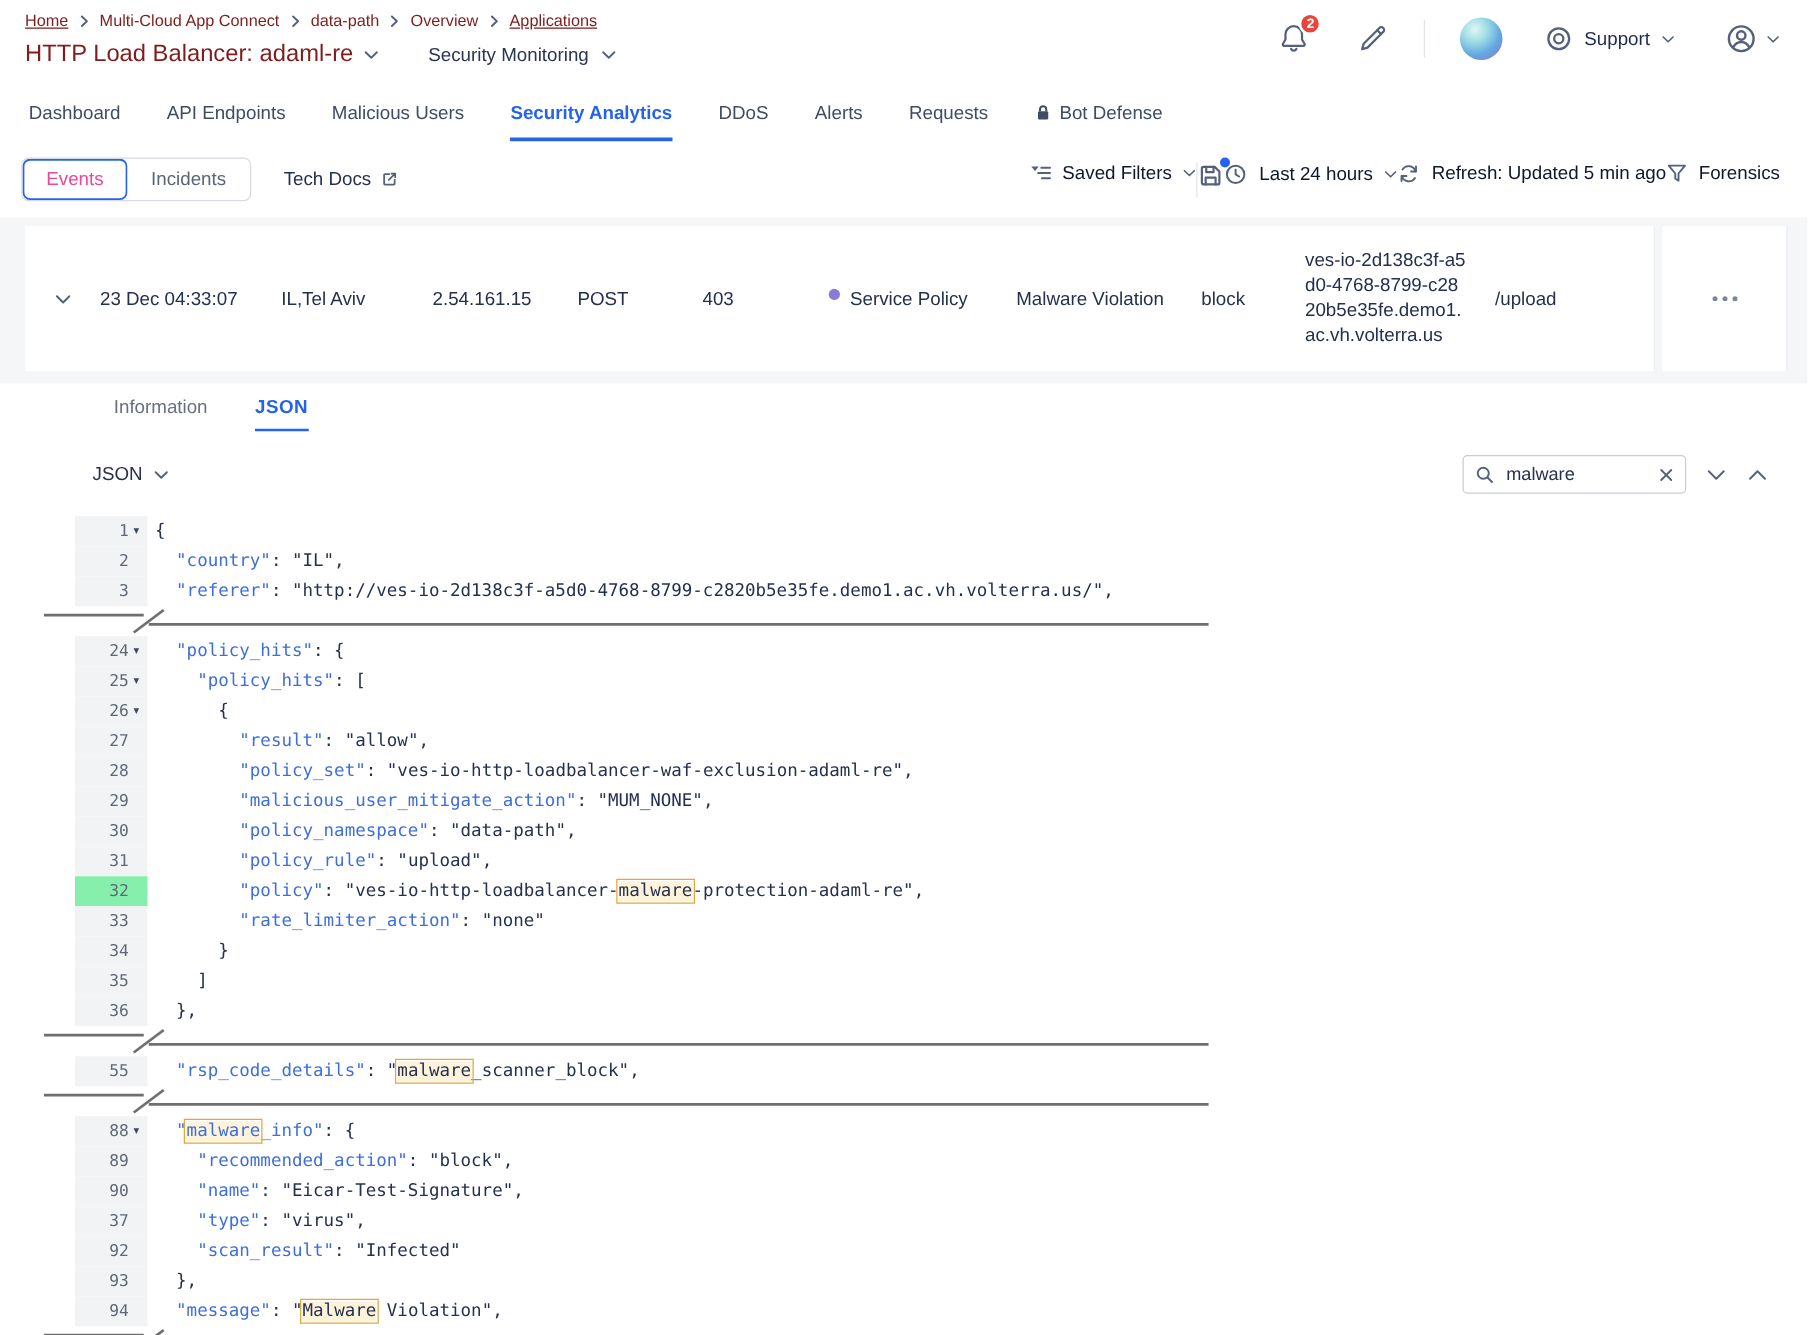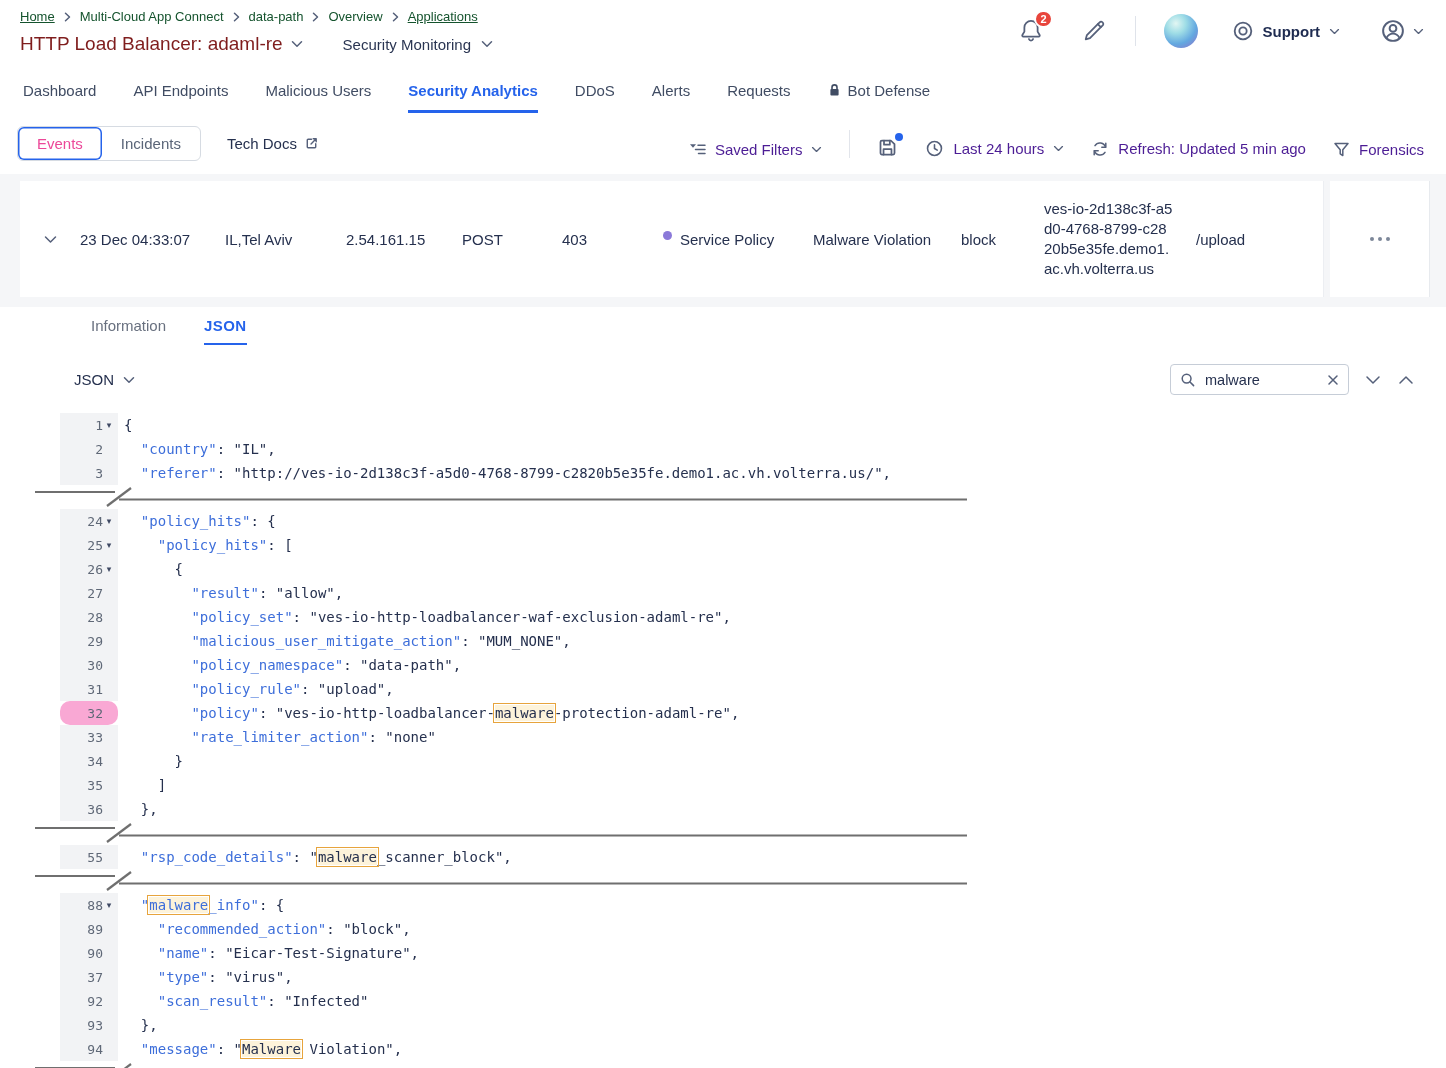--- a/index.html
+++ b/index.html
@@ -6,55 +6,55 @@
   html,body { margin:0; padding:0; }
   body {
     width:1446px; height:1068px; overflow:hidden;
     font-family:"Liberation Sans", sans-serif;
     background:#ffffff; color:#25304e; position:relative;
   }
   svg { display:block; }
 
   
   .header { padding:9px 20px 0 20px; position:relative; }
-  .breadcrumb { display:flex; align-items:center; gap:9px; font-size:13px; color:#14532d; }
+  .breadcrumb { display:flex; align-items:center; gap:9px; font-size:13px; color:#7f1d1d; }
   .crumb { white-space:nowrap; }
   .crumb.link { text-decoration:underline; cursor:pointer; }
   .crumb-sep svg { margin-top:1px; }
   .title-row { display:flex; align-items:center; margin-top:9px; }
   .page-title { font-size:19px; font-weight:500; color:#7f1d1d; }
   .title-caret { margin-left:8px; }
   .context-dd { display:flex; align-items:center; gap:10px; margin-left:40px; font-size:15px; color:#2a3552; cursor:pointer; }
 
   .top-right { position:absolute; top:14px; right:22px; display:flex; align-items:center; }
   .tr-item { display:flex; align-items:center; cursor:pointer; }
   .bell-wrap { position:relative; margin-right:38px; }
   .badge { position:absolute; top:-8px; right:-10px; min-width:18px; height:18px; padding:0 4px;
            background:#e8453c; color:#fff; font-size:11px; font-weight:700; border-radius:9px;
            display:flex; align-items:center; justify-content:center; border:2px solid #fff; }
   .brush-wrap { margin-right:28px; }
   .hdr-div { width:1px; height:30px; background:#dfe3ea; margin-right:28px; }
   .sphere { width:34px; height:34px; border-radius:50%; margin-right:34px;
     background: radial-gradient(circle at 35% 28%, #e2f6f3 0%, #9fdde6 30%, #63a8e0 62%, #7e86d2 84%, #a76cc9 100%); }
-  .support { gap:9px; font-size:15px; color:#1e2b50; margin-right:40px;font-weight:bold; }
+  .support { gap:9px; font-size:15px; color:#1e2b50; margin-right:40px; }
   .account { gap:7px; }
 
   
   .nav { display:flex; gap:37px; padding:27px 0 0 23px; font-size:15px; color:#404c63; }
   .nav-tab { padding-bottom:11px; cursor:pointer; display:flex; align-items:center; gap:7px; border-bottom:3px solid transparent; }
   .nav-tab.active { color:#2563eb; font-weight:700; border-bottom-color:#2563eb; }
 
   
   .toolbar { display:flex; align-items:center; padding:13px 22px 13px 17px; background:#fff; }
   .segmented { display:flex; border:1px solid #d6dbe2; border-radius:6px; background:#fff; }
   .seg-btn { padding:8px 19px; font-size:15px; color:#5a6578; cursor:pointer; border-radius:6px; }
   .seg-btn.active { color:#ec4899; box-shadow: inset 0 0 0 1.5px #2563eb; }
   .tech-docs { margin-left:26px; display:flex; align-items:center; gap:7px; font-size:15px; color:#25304e;
                cursor:pointer; }
-  .toolbar-right { margin-left:auto; display:flex; align-items:flex-end; gap:27px; font-size:15px; color:#4c1d95; }
+  .toolbar-right { margin-left:auto; display:flex; align-items:flex-start; font-size:15px; color:#0f172a; }
   .tb-item { display:flex; align-items:center; gap:9px; cursor:pointer; }
   .v-div { width:1px; height:28px; background:#e2e5eb; }
   .save-wrap { position:relative; }
   .save-dot { position:absolute; top:-4px; right:-5px; width:8px; height:8px; border-radius:50%; background:#2563eb; }
 
   
   .events-band { background:#f5f6f8; padding:7px 16px 10px 20px; display:flex; gap:6px; }
   .event-card { background:#fff; flex:1; display:flex; align-items:center; min-height:116px;
                 border-right:1px solid #eceef2; }
   .actions-card { background:#fff; width:100px; min-height:116px; display:flex; align-items:center;
@@ -91,21 +91,21 @@
   .search-clear { cursor:pointer; display:flex; }
   .find-nav { display:flex; align-items:center; gap:17px; margin-left:16px; }
   .find-nav > div { cursor:pointer; display:flex; }
 
   
   .code { padding-top:10px; font-family:"DejaVu Sans Mono", monospace; font-size:14px; }
   .code-line { display:flex; height:24px; align-items:center; }
   .gutter { width:58px; margin-left:60px; height:24px; background:#f2f3f5; flex:0 0 auto;
             display:flex; align-items:center; justify-content:flex-end; padding-right:3px;
             color:#5f6877; font-size:13px; }
-  .gutter.hl { background:#f9a8d4;border-radius:10px; }
+  .gutter.hl { background:#86efac; }
   .gutter .num { text-align:right; }
   .gutter .caret { width:12px; text-align:center; font-size:9px; color:#3f4963; cursor:pointer;
                    font-family:"DejaVu Sans", sans-serif; }
   .code-text { padding-left:6px; white-space:pre; color:#25304e; }
   .seg-k { color:#3d6eda; }
   .seg-hp, .seg-hk { background:#fdf3da; outline:1px solid #e7a43c; outline-offset:1px; }
   .seg-hk { color:#3d6eda; }
   .fold-sep { height:22px; margin:1px 0 1px 35px; }
 
   .icon-stroke { stroke:#55607a; fill:none; stroke-width:1.5; stroke-linecap:round; stroke-linejoin:round; }

